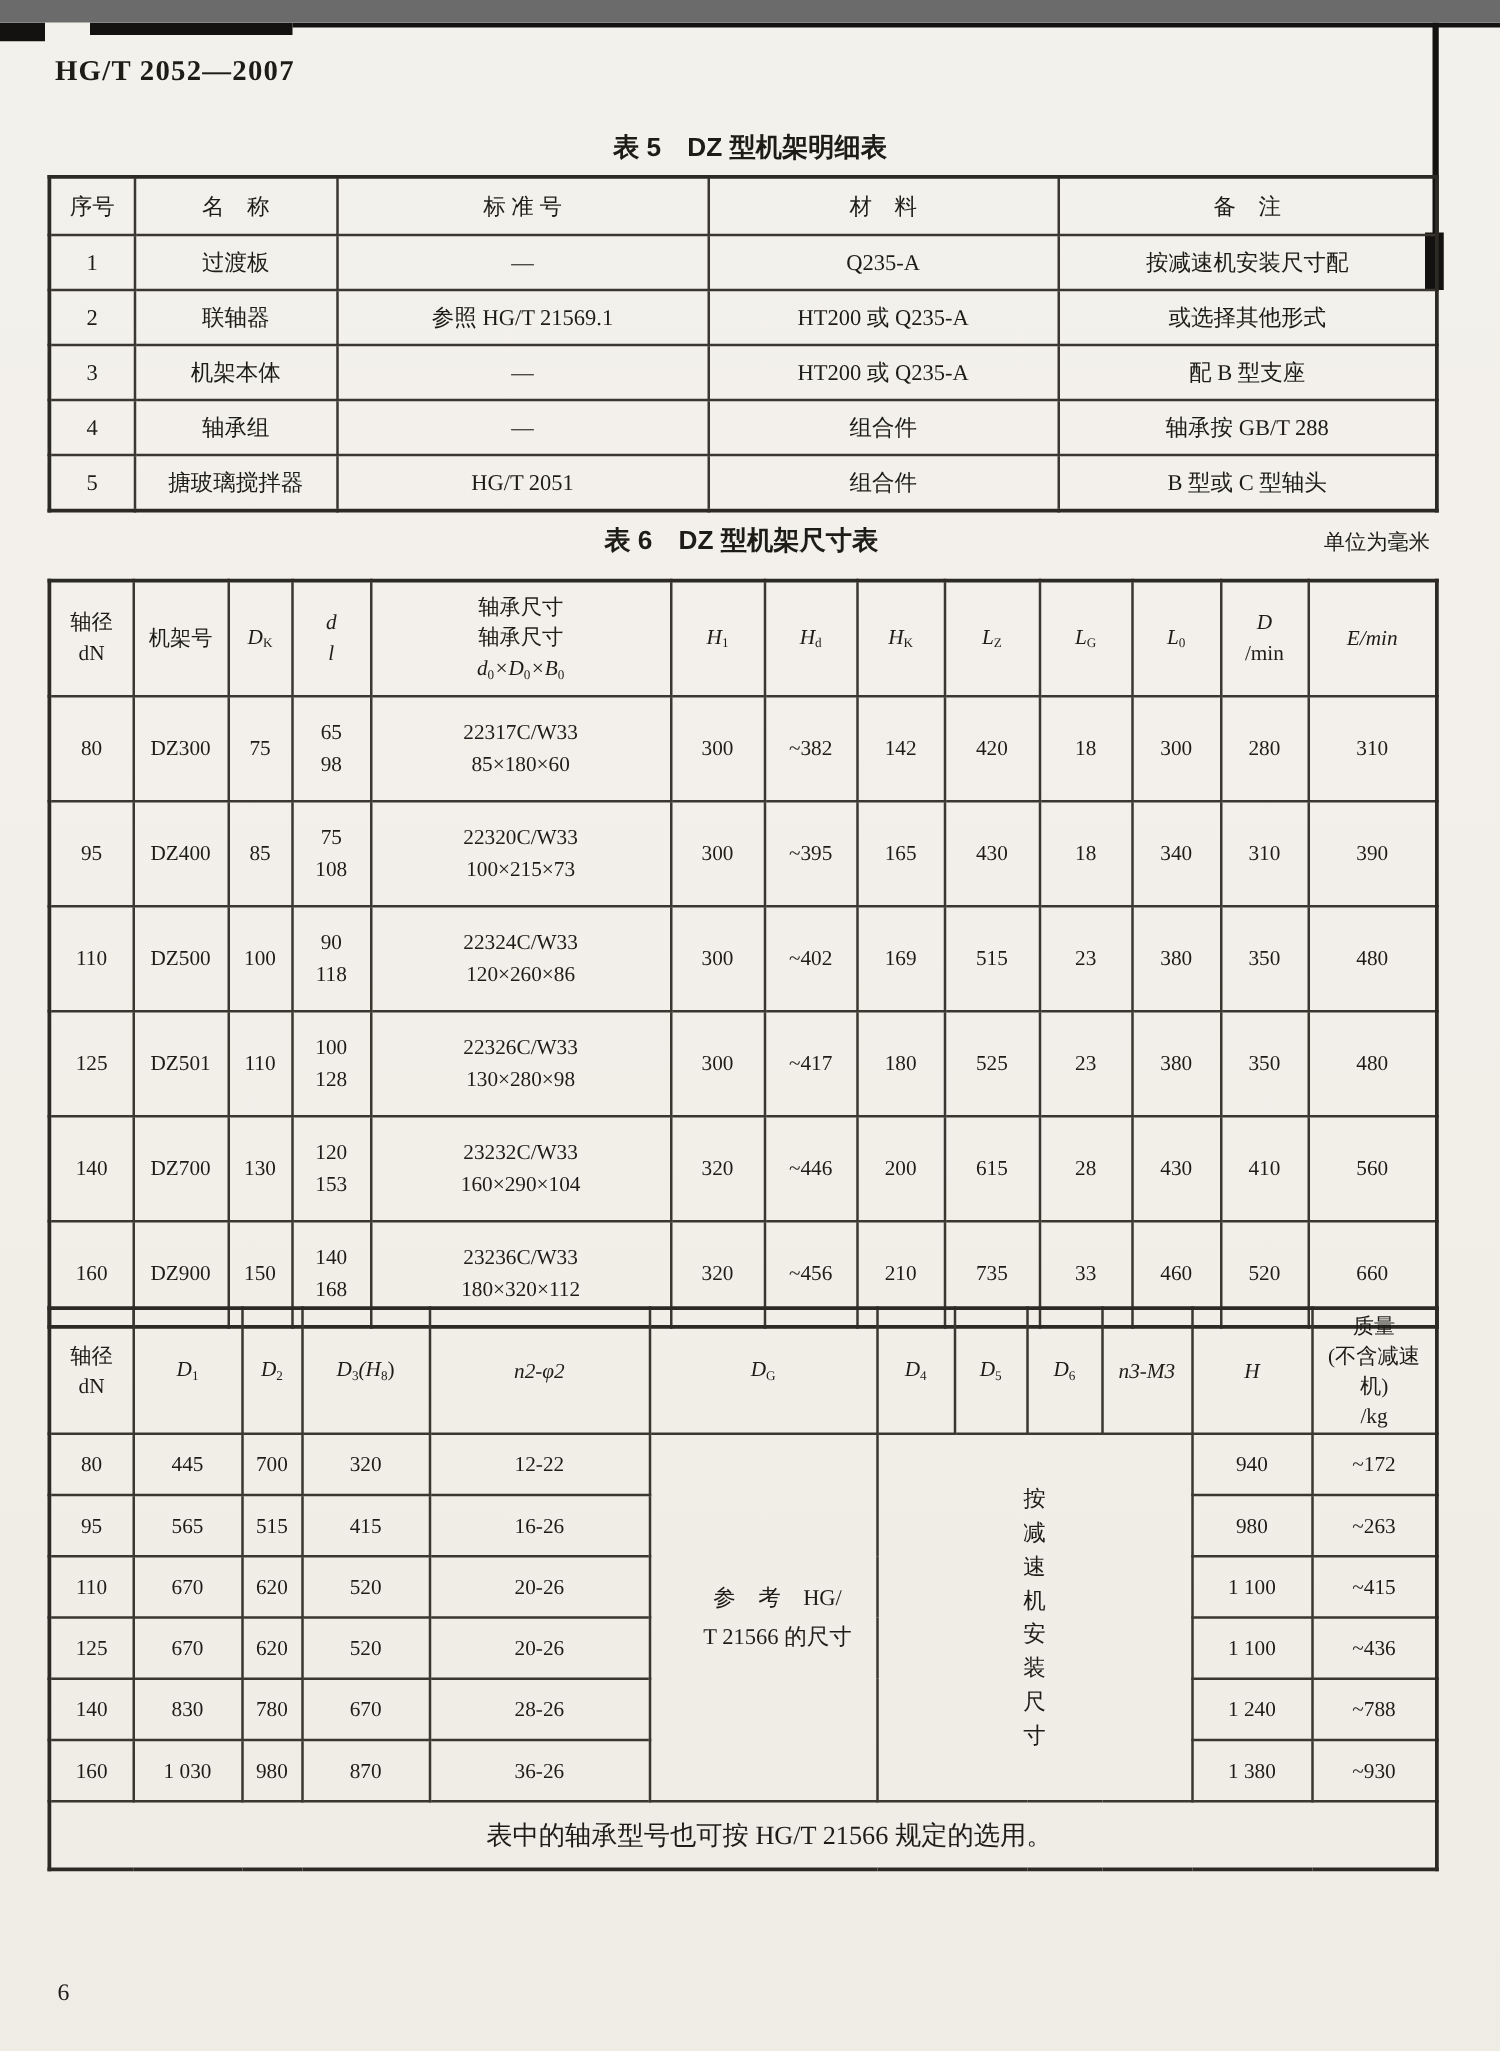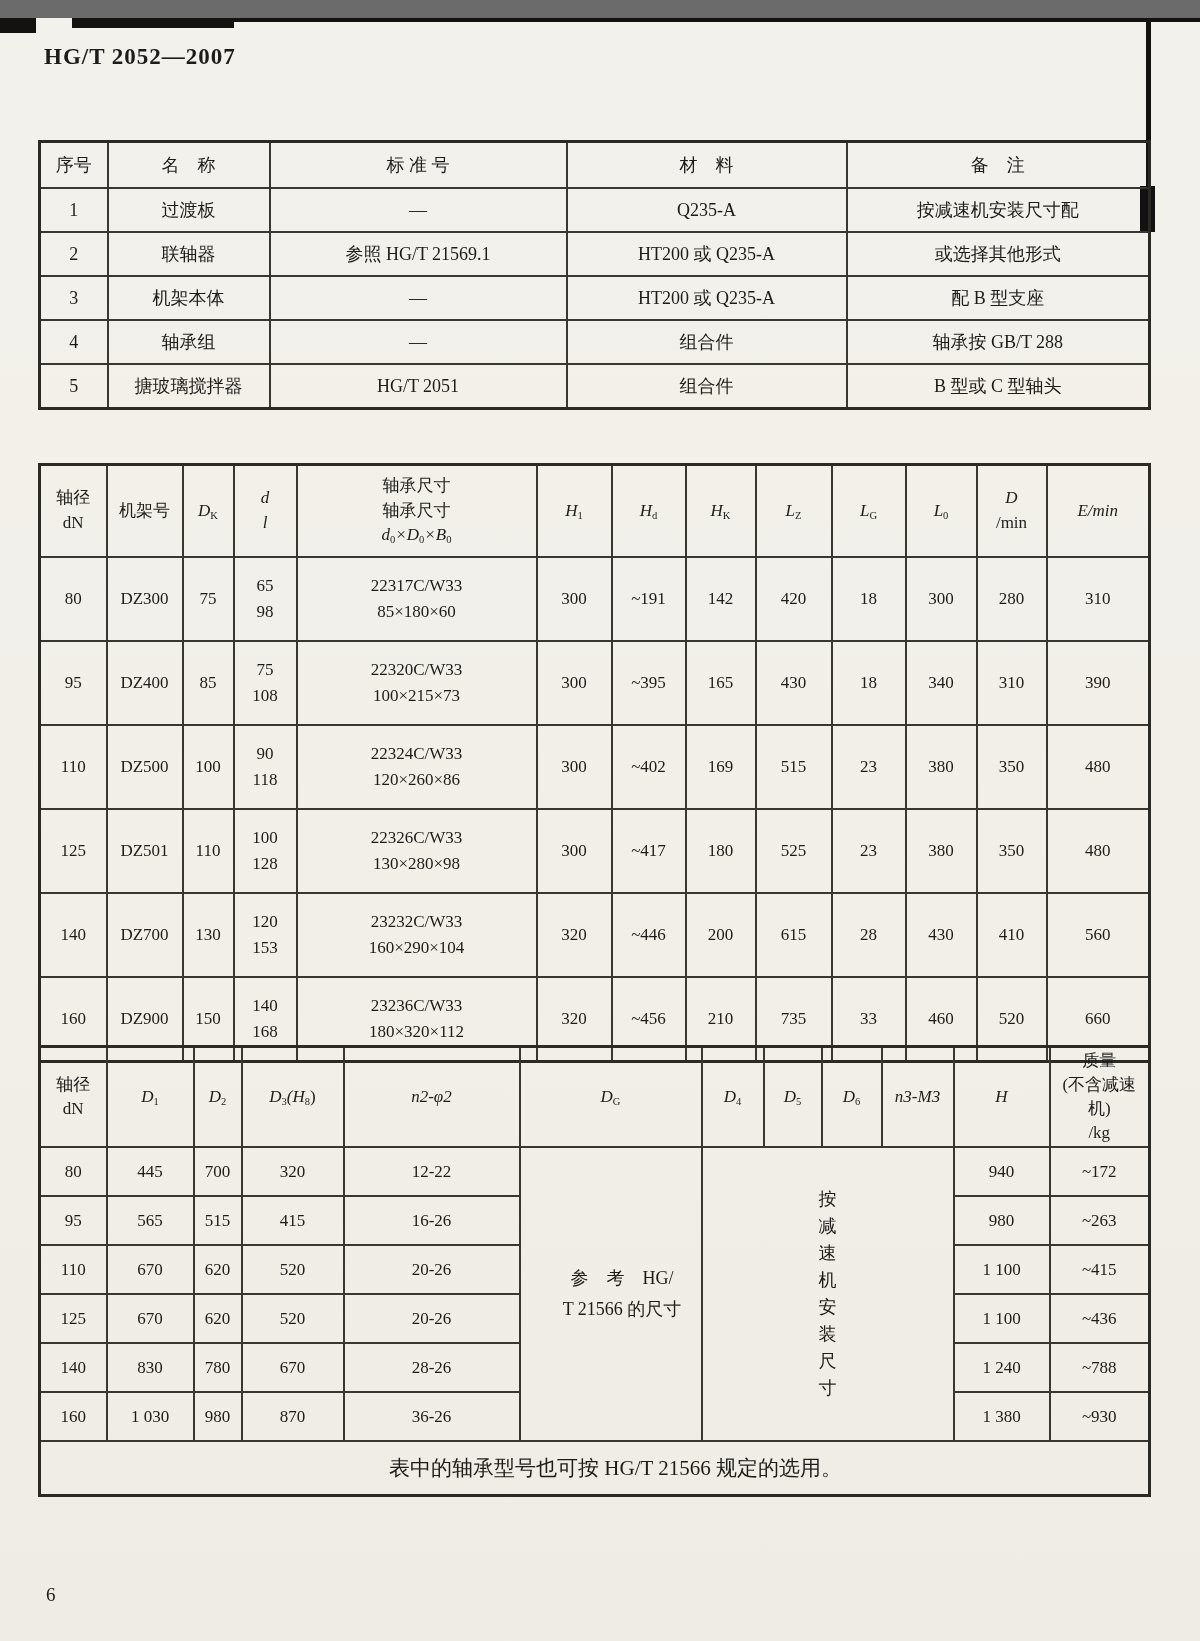--- a/index.html
+++ b/index.html
@@ -47,20 +47,21 @@
 <div class="page">
 
   <div class="artifact" style="left:0;top:0;width:36px;height:15px;"></div>
   <div class="artifact" style="left:72px;top:0;width:162px;height:10px;"></div>
   <div class="artifact" style="left:234px;top:0;width:966px;height:4px;"></div>
   <div class="artifact" style="left:1146px;top:0;width:5px;height:212px;"></div>
   <div class="artifact" style="left:1140px;top:168px;width:15px;height:46px;"></div>
 
   <div class="doc-code">HG/T 2052—2007</div>
 
+  <div class="t5-title">表 5　DZ 型机架明细表</div>
 
   <table class="t5">
     <colgroup>
         <col style="width:68px">
         <col style="width:162px">
         <col style="width:297px">
         <col style="width:280px">
         <col style="width:303px">
       </colgroup>
     <thead>
@@ -104,20 +105,24 @@
       <tr>
         <td>5</td>
         <td>搪玻璃搅拌器</td>
         <td>HG/T 2051</td>
         <td>组合件</td>
         <td>B 型或 C 型轴头</td>
       </tr>
     </tbody>
   </table>
 
+  <div class="t6-titlebar">
+    <div class="t6-title">表 6　DZ 型机架尺寸表</div>
+    <div class="unit-note">单位为毫米</div>
+  </div>
 
   <table class="t6u">
     <colgroup>
         <col style="width:67px">
         <col style="width:76px">
         <col style="width:51px">
         <col style="width:63px">
         <col style="width:240px">
         <col style="width:75px">
         <col style="width:74px">
@@ -165,21 +170,21 @@
         <td>75</td>
         <td class="two-line">
             <div>65</div>
             <div>98</div>
           </td>
         <td class="two-line">
             <div>22317C/W33</div>
             <div>85×180×60</div>
           </td>
         <td>300</td>
-        <td>~191</td>
+        <td>~382</td>
         <td>142</td>
         <td>420</td>
         <td>18</td>
         <td>300</td>
         <td>280</td>
         <td>310</td>
       </tr>
       <tr>
         <td>95</td>
         <td>DZ400</td>

